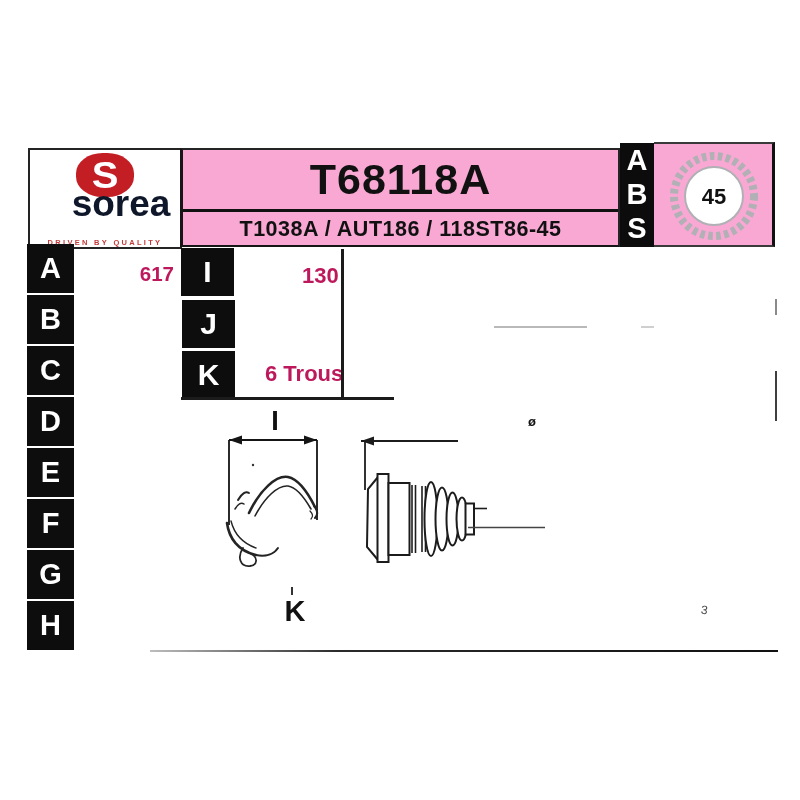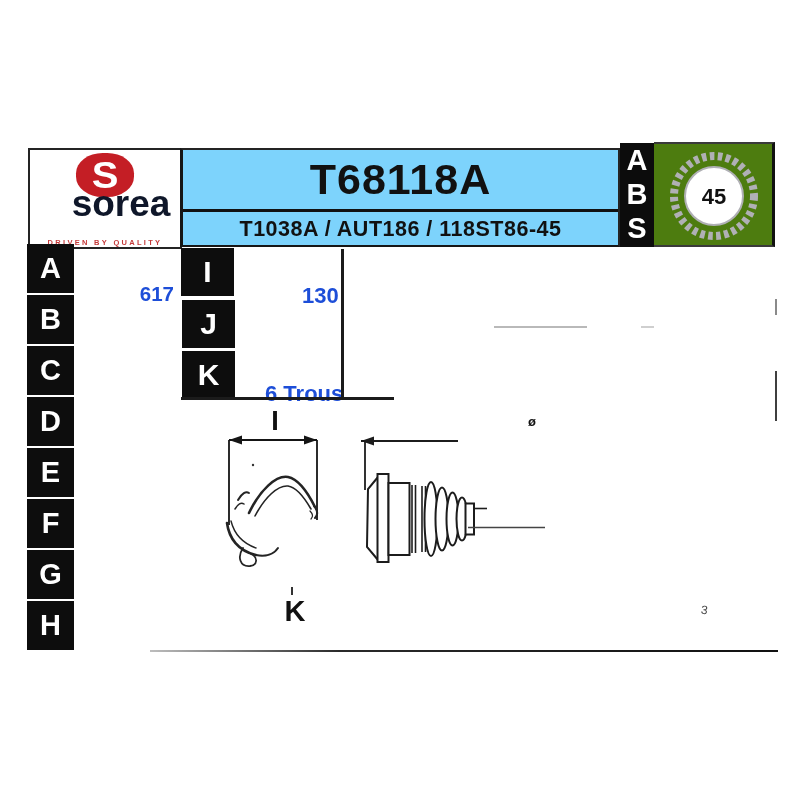--- a/index.html
+++ b/index.html
@@ -9,37 +9,37 @@
   
   .logo-box{left:28px;top:148px;width:150px;height:97px;border:2px solid #242424;background:#fff;
             display:flex;flex-direction:column;align-items:center;}
   .logo-mark{margin-top:3px;width:58px;height:57px;border-radius:46%;
              display:flex;align-items:center;justify-content:center;}
   .logo-mark span{color:#fff;font-size:40px;font-weight:900;line-height:1;transform:scaleY(.92);}
   .brand-name{margin-top:-12px;font-size:37px;font-weight:bold;letter-spacing:0px;line-height:1;}
   .brand-tagline{margin-top:16px;font-size:7.5px;font-weight:bold;letter-spacing:2.3px;}
   .title-box{left:180px;top:148px;width:440px;height:99px;border-top:2px solid #242424;
              border-right:2px solid #242424;border-bottom:2px solid #161616;border-left:3px solid #161616;
-             box-sizing:border-box;background:#7dd3fc;}
+             box-sizing:border-box;background:#f9a8d4;}
   .title-row1{height:59px;border-bottom:3px solid #111;display:flex;align-items:center;justify-content:center;
               font-size:43px;font-weight:bold;letter-spacing:1px;}
   .title-row2{height:35px;display:flex;align-items:center;justify-content:center;
               font-size:21.5px;font-weight:bold;letter-spacing:.5px;}
   .abs-strip{left:620px;top:143px;width:34px;height:104px;background:#0c0c0c;color:#fff;
              display:flex;flex-direction:column;align-items:center;justify-content:space-between;
              padding:2px 0;box-sizing:border-box;}
   .abs-strip div{font-size:29px;font-weight:bold;line-height:1.1;}
   .gear-box{left:654px;top:142px;width:121px;height:105px;border-top:2px solid #3a3a3a;
-            border-right:3px solid #111;border-bottom:2px solid #3a3a3a;box-sizing:border-box;background:#4d7c0f;}
+            border-right:3px solid #111;border-bottom:2px solid #3a3a3a;box-sizing:border-box;background:#f9a8d4;}
   
   .lbox{width:47px;height:49px;background:#0d0d0d;color:#fff;display:flex;align-items:center;
         justify-content:center;font-size:29px;font-weight:bold;}
   .mbox{width:53px;height:48px;background:#0d0d0d;color:#fff;display:flex;align-items:center;
         justify-content:center;font-size:30px;font-weight:bold;}
-  .val{font-weight:bold;color:#1d4ed8;margin-top:20px;}
+  .val{font-weight:bold;color:#be185d;}
   .line{background:#1b1b1b;}
   .dim-label{font-weight:800;color:#111;text-align:center;}
 </style>
 </head>
 <body>
 
 <div class="page">
 
   <div class="abs logo-box">
     <div class="logo-mark" id="logoMark" style="background: rgb(196, 30, 37);">

